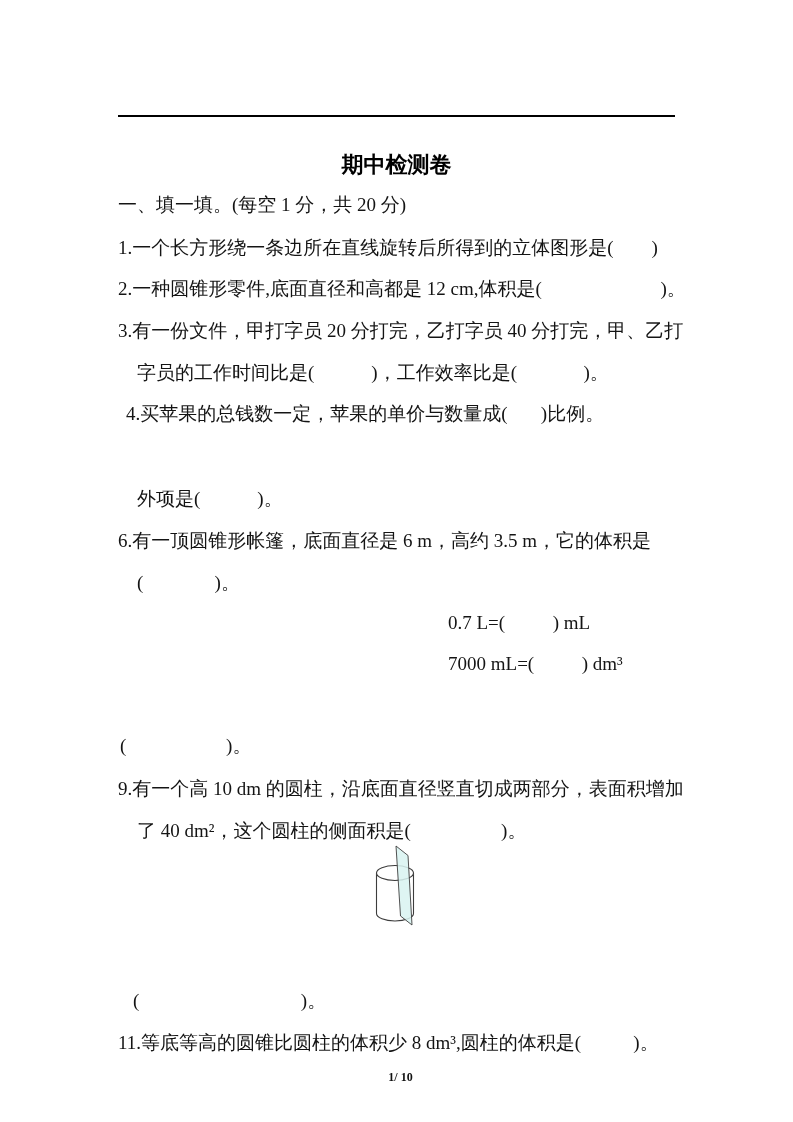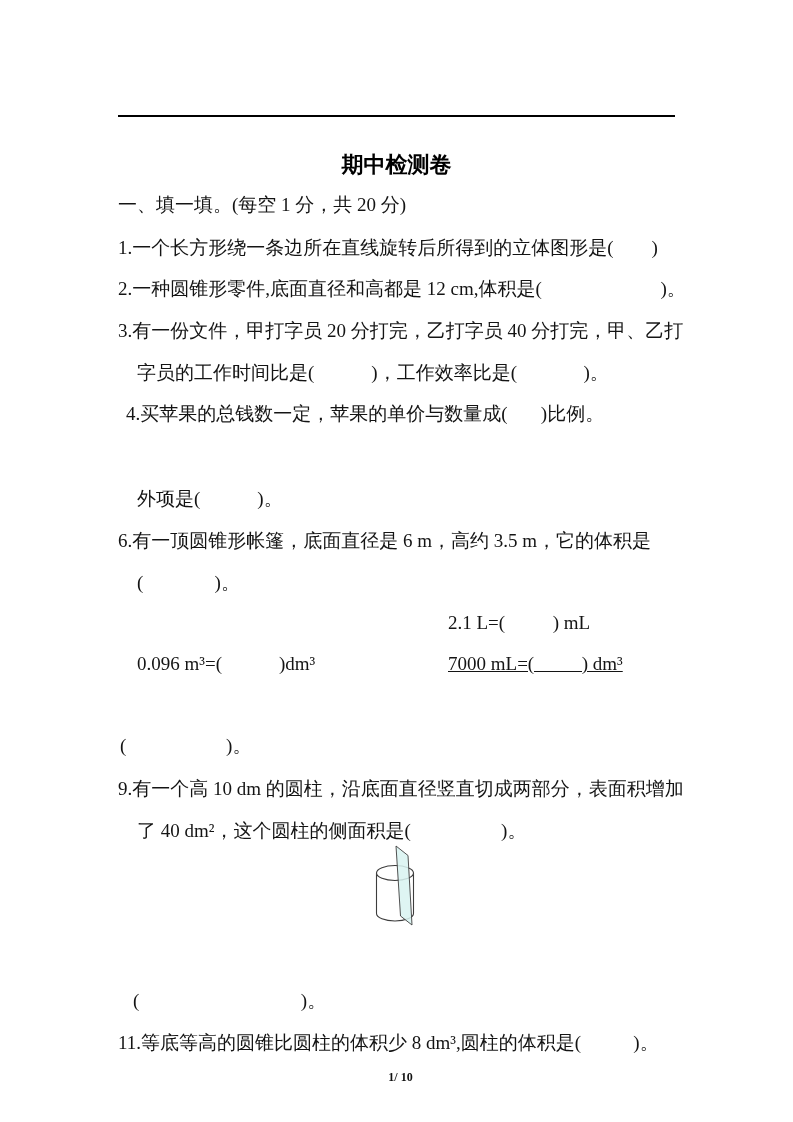--- a/index.html
+++ b/index.html
@@ -69,23 +69,22 @@
   <div class="txt" style="left:118px;top:276px;">3.有一份文件，甲打字员 20 分打完，乙打字员 40 分打完，甲、乙打</div>
   <div class="txt" style="left:137px;top:318px;">字员的工作时间比是(            )，工作效率比是(              )。</div>
 
   <div class="txt" style="left:126px;top:359px;text-align:center;">4.买苹果的总钱数一定，苹果的单价与数量成(       )比例。</div>
 
   <div class="txt" style="left:137px;top:444px;">外项是(            )。</div>
 
   <div class="txt" style="left:118px;top:486px;">6.有一顶圆锥形帐篷，底面直径是 6 m，高约 3.5 m，它的体积是</div>
   <div class="txt" style="left:137px;top:528px;">(               )。</div>
 
-  <div class="txt" style="left:448px;top:568px;">2.1 L=(          ) mL</div>
-  <div class="txt" style="left:137px;top:609px;">0.096 m³=(            )dm³</div>
-  <div class="txt" style="left:448px;top:609px;text-decoration:underline;">7000 mL=(          ) dm³</div>
+  <div class="txt" style="left:448px;top:568px;">0.7 L=(          ) mL</div>
+  <div class="txt" style="left:448px;top:609px;">7000 mL=(          ) dm³</div>
 
   <div class="txt" style="left:120px;top:691px;">(                     )。</div>
 
   <div class="txt" style="left:118px;top:734px;">9.有一个高 10 dm 的圆柱，沿底面直径竖直切成两部分，表面积增加</div>
   <div class="txt" style="left:137px;top:776px;">了 40 dm²，这个圆柱的侧面积是(                   )。</div>
 
   <svg class="figure" viewBox="0 0 100 100">
     <path class="cyl" d="M21.5,31 L21.5,71.5 A18.5,7.5 0 0 0 58.5,71.5 L58.5,31"></path>
     <ellipse class="cyl" cx="40" cy="31" rx="18.5" ry="7.5"></ellipse>
     <polygon class="plane" points="41,4 53,13.5 57,83 45.5,74" fill="#d8f3f1"></polygon>

